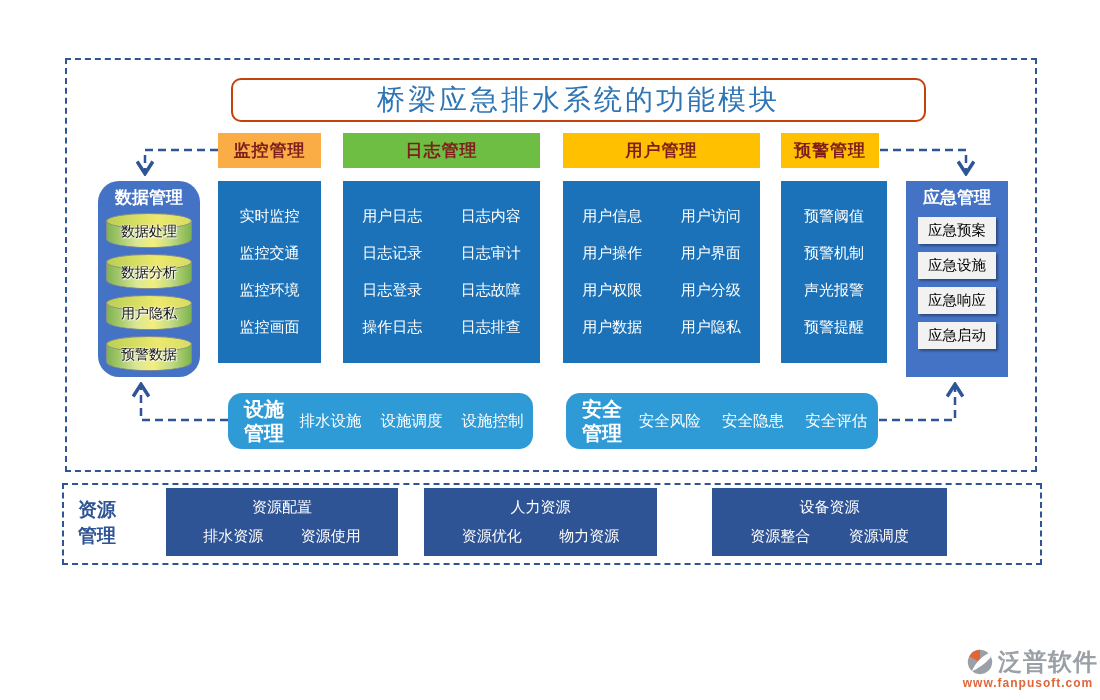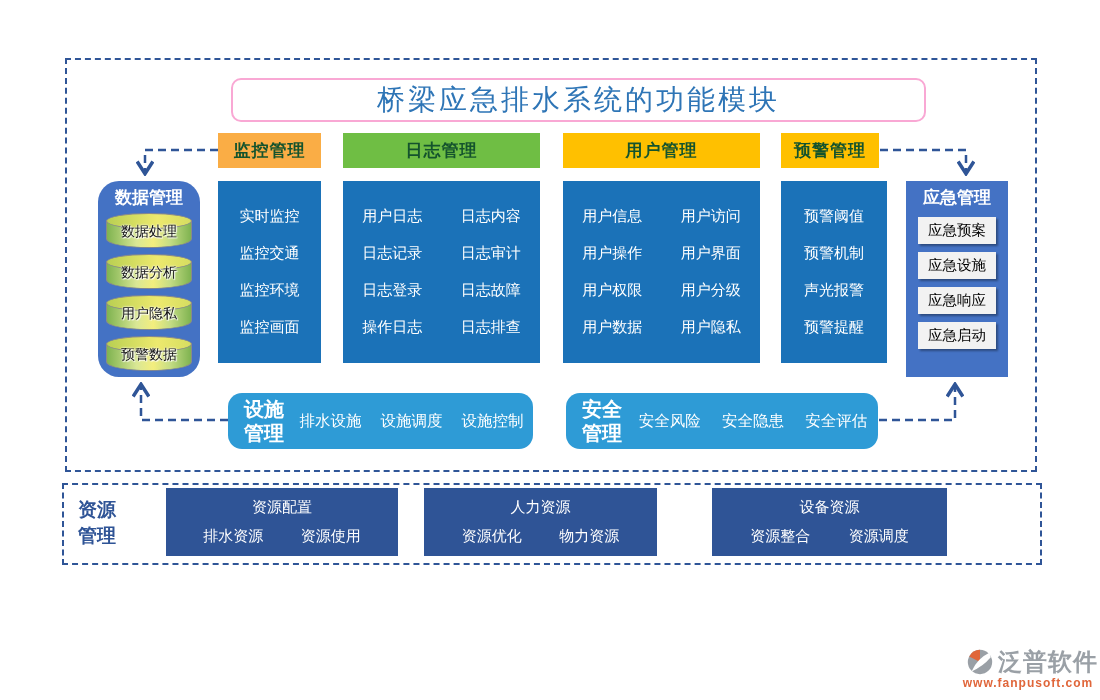--- a/index.html
+++ b/index.html
@@ -3,25 +3,25 @@
 <meta charset="utf-8">
 <style>
   html,body{margin:0;padding:0;background:#fff;}
   .canvas{position:relative;width:1100px;height:700px;background:#fff;overflow:hidden;
           font-family:"Liberation Sans",sans-serif;}
   .main-frame{position:absolute;left:65px;top:58px;width:968px;height:410px;
               border:2px dashed #2F5597;}
   .bottom-frame{position:absolute;left:62px;top:483px;width:976px;height:78px;
                 border:2px dashed #2F5597;}
   .title-box{position:absolute;left:231px;top:78px;width:691px;height:40px;
-             border:2px solid #f9a8d4;border-radius:10px;display:flex;align-items:center;
+             border:2px solid #c2410c;border-radius:10px;display:flex;align-items:center;
              justify-content:center;font-family:"Liberation Serif",serif;
              font-size:28px;color:#2E75B6;letter-spacing:3px;}
   .module-header{position:absolute;top:133px;height:35px;display:flex;align-items:center;
-                 justify-content:center;color:#14532d;font-weight:bold;font-size:17px;letter-spacing:1px;}
+                 justify-content:center;color:#7f1d1d;font-weight:bold;font-size:17px;letter-spacing:1px;}
   .hdr-1{left:218px;width:103px;}
   .hdr-2{left:343px;width:197px;}
   .hdr-3{left:563px;width:197px;}
   .hdr-4{left:781px;width:98px;}
   .column{position:absolute;top:181px;height:182px;background:#1B72B8;color:#fff;
           display:flex;flex-direction:column;justify-content:space-around;
           padding:17px 0;box-sizing:border-box;font-size:15px;}
   .col-1{left:218px;width:103px;}
   .col-2{left:343px;width:197px;}
   .col-3{left:563px;width:197px;}

